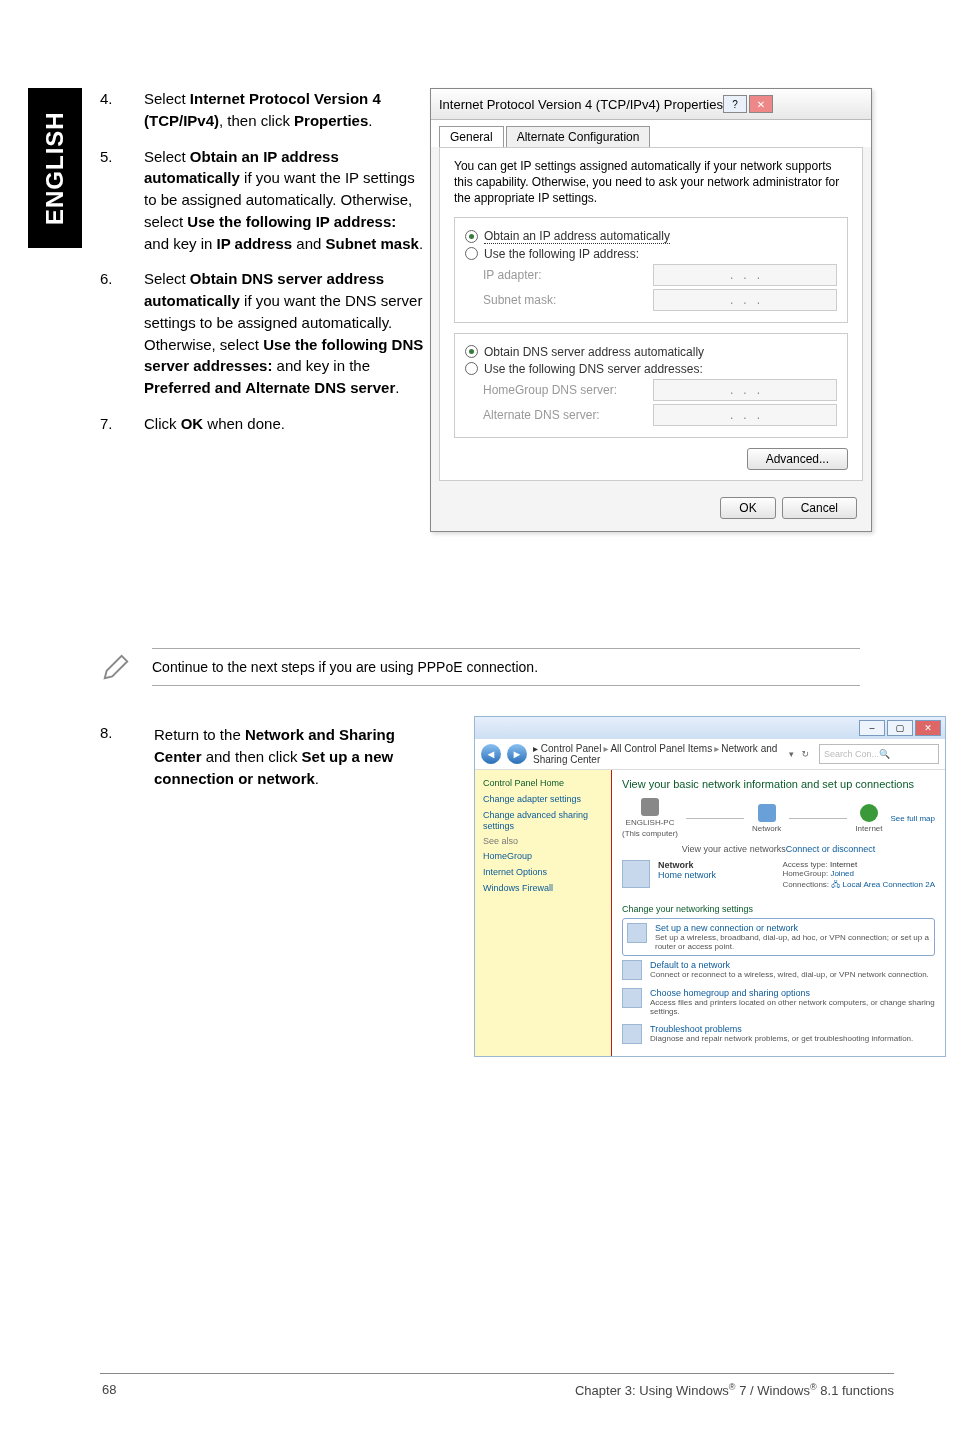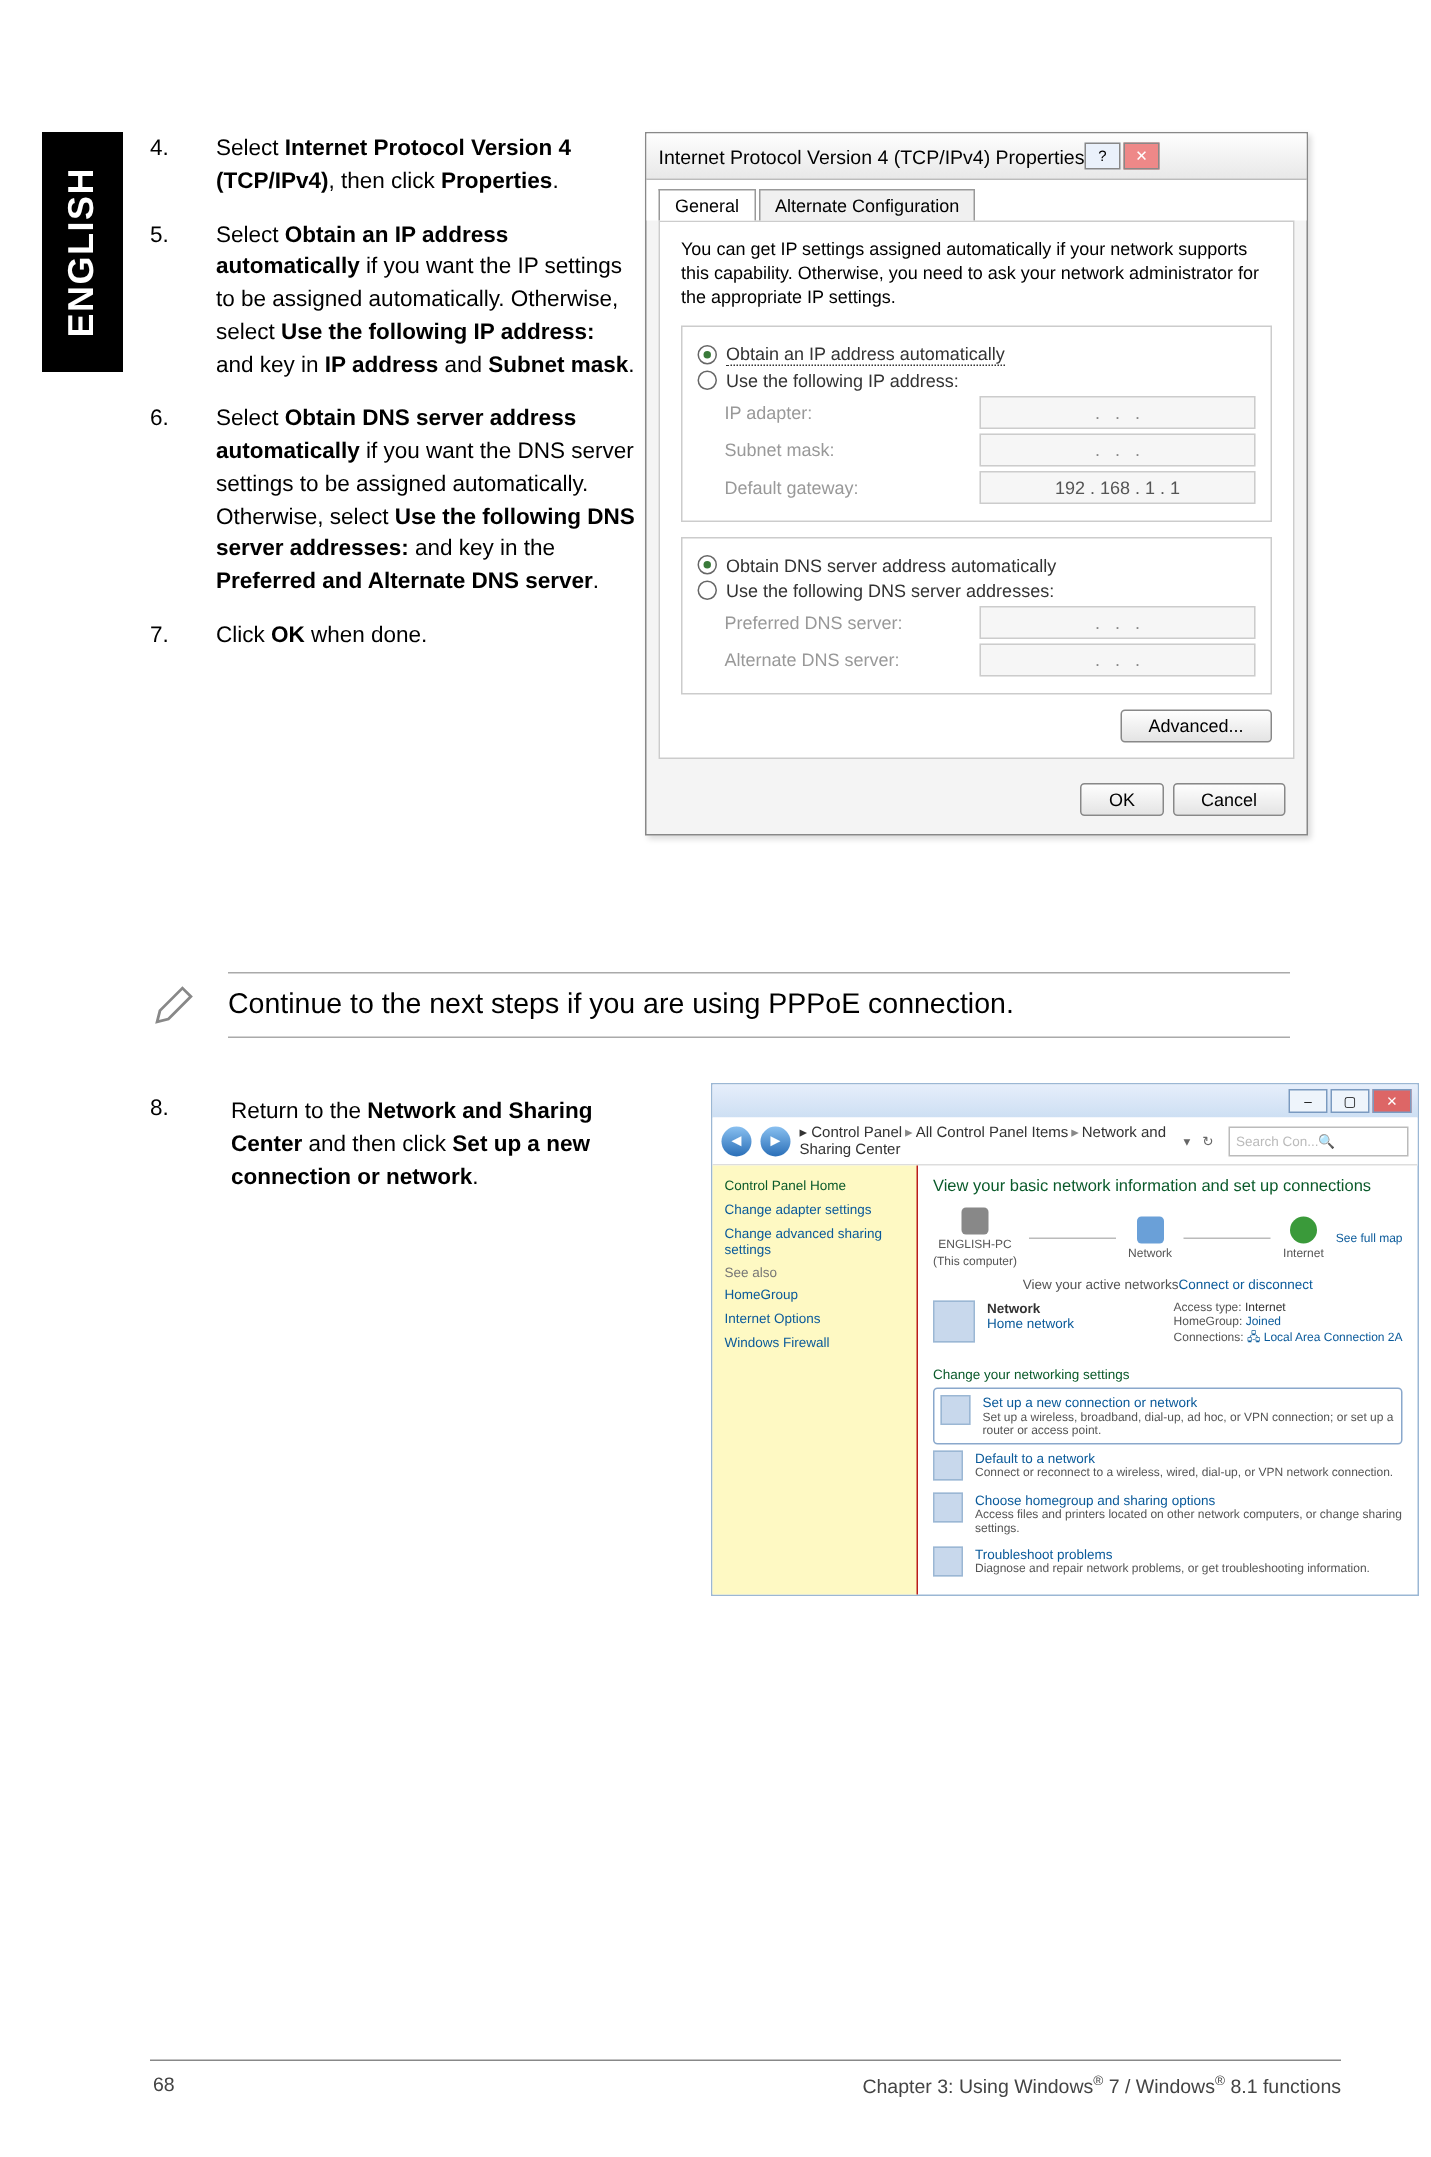--- a/index.html
+++ b/index.html
@@ -32,21 +32,21 @@
   .field-row{display:flex;align-items:center;margin:3px 0 3px 18px}
   .field-row .lbl{width:170px;font-size:12px;color:#999}
   .ipbox{flex:1;height:20px;border:1px solid #ccc;background:#f6f6f6;display:flex;align-items:center;justify-content:center;gap:10px;color:#888;font-size:12px}
   .ipbox.filled{color:#555}
   .dlg-foot{display:flex;justify-content:flex-end;padding:8px 14px 12px;gap:6px}
   .btn{border:1px solid #888;background:linear-gradient(#fefefe,#e4e4e4);padding:3px 18px;font-size:12px;border-radius:3px}
   .adv-row{display:flex;justify-content:flex-end;margin-top:6px}
   .note-row{display:flex;align-items:center;gap:20px;margin:18px 0 30px 100px;width:760px}
   .note-icon{width:32px;height:32px;display:flex;align-items:center;justify-content:center}
   .note-icon svg{width:30px;height:30px}
-  .note-line{border-top:1px solid #aaa;border-bottom:1px solid #aaa;padding:10px 0;flex:1;font-size:19px}
+  .note-line{border-top:1px solid #aaa;border-bottom:1px solid #aaa;padding:10px 0;flex:1;font-size:14px}
   .section-8{display:flex;gap:10px;margin-top:8px}
   .section-8 .num{width:44px;font-size:15px}
   .section-8 .txt{width:280px;font-size:15px;line-height:1.45}
   .fig2{margin-left:40px;width:470px;border:1px solid #9bb7d4;background:#fff}
   .win-header{display:flex;justify-content:flex-end;background:linear-gradient(#e6eefb,#cddff3);padding:3px 4px;gap:2px}
   .winbtn{width:24px;height:14px;border:1px solid #7a9ac0;font-size:9px;display:flex;align-items:center;justify-content:center;background:#eef4fb}
   .winbtn.close{background:#d66;color:#fff}
   .nav-bar{display:flex;align-items:center;gap:6px;padding:4px 6px;background:#fff;border-bottom:1px solid #ddd}
   .navcircle{width:20px;height:20px;border-radius:50%;background:linear-gradient(#89c0f0,#2a6fb8);display:flex;align-items:center;justify-content:center;color:#fff;font-size:11px}
   .bc{font-size:10px;color:#333;flex:1}
@@ -155,36 +155,32 @@
               </div>
             </div>
         <div class="field-row">
               <span class="lbl">Subnet mask:</span>
               <div class="ipbox">
                 <span>.</span>
                 <span>.</span>
                 <span>.</span>
               </div>
             </div>
-        <div class="field-row">
-              <span class="lbl">Default gateway:</span>
-              <div class="ipbox filled">192 . 168 .  1  .  1</div>
-            </div>
       </div>
       <div class="group">
         <div class="radio-row">
               <span class="radio sel"></span>
               <span>Obtain DNS server address automatically</span>
             </div>
         <div class="radio-row">
               <span class="radio"></span>
               <span>Use the following DNS server addresses:</span>
             </div>
         <div class="field-row">
-              <span class="lbl">Preferred DNS server:</span>
+              <span class="lbl">HomeGroup DNS server:</span>
               <div class="ipbox">
                 <span>.</span>
                 <span>.</span>
                 <span>.</span>
               </div>
             </div>
         <div class="field-row">
               <span class="lbl">Alternate DNS server:</span>
               <div class="ipbox">
                 <span>.</span>

